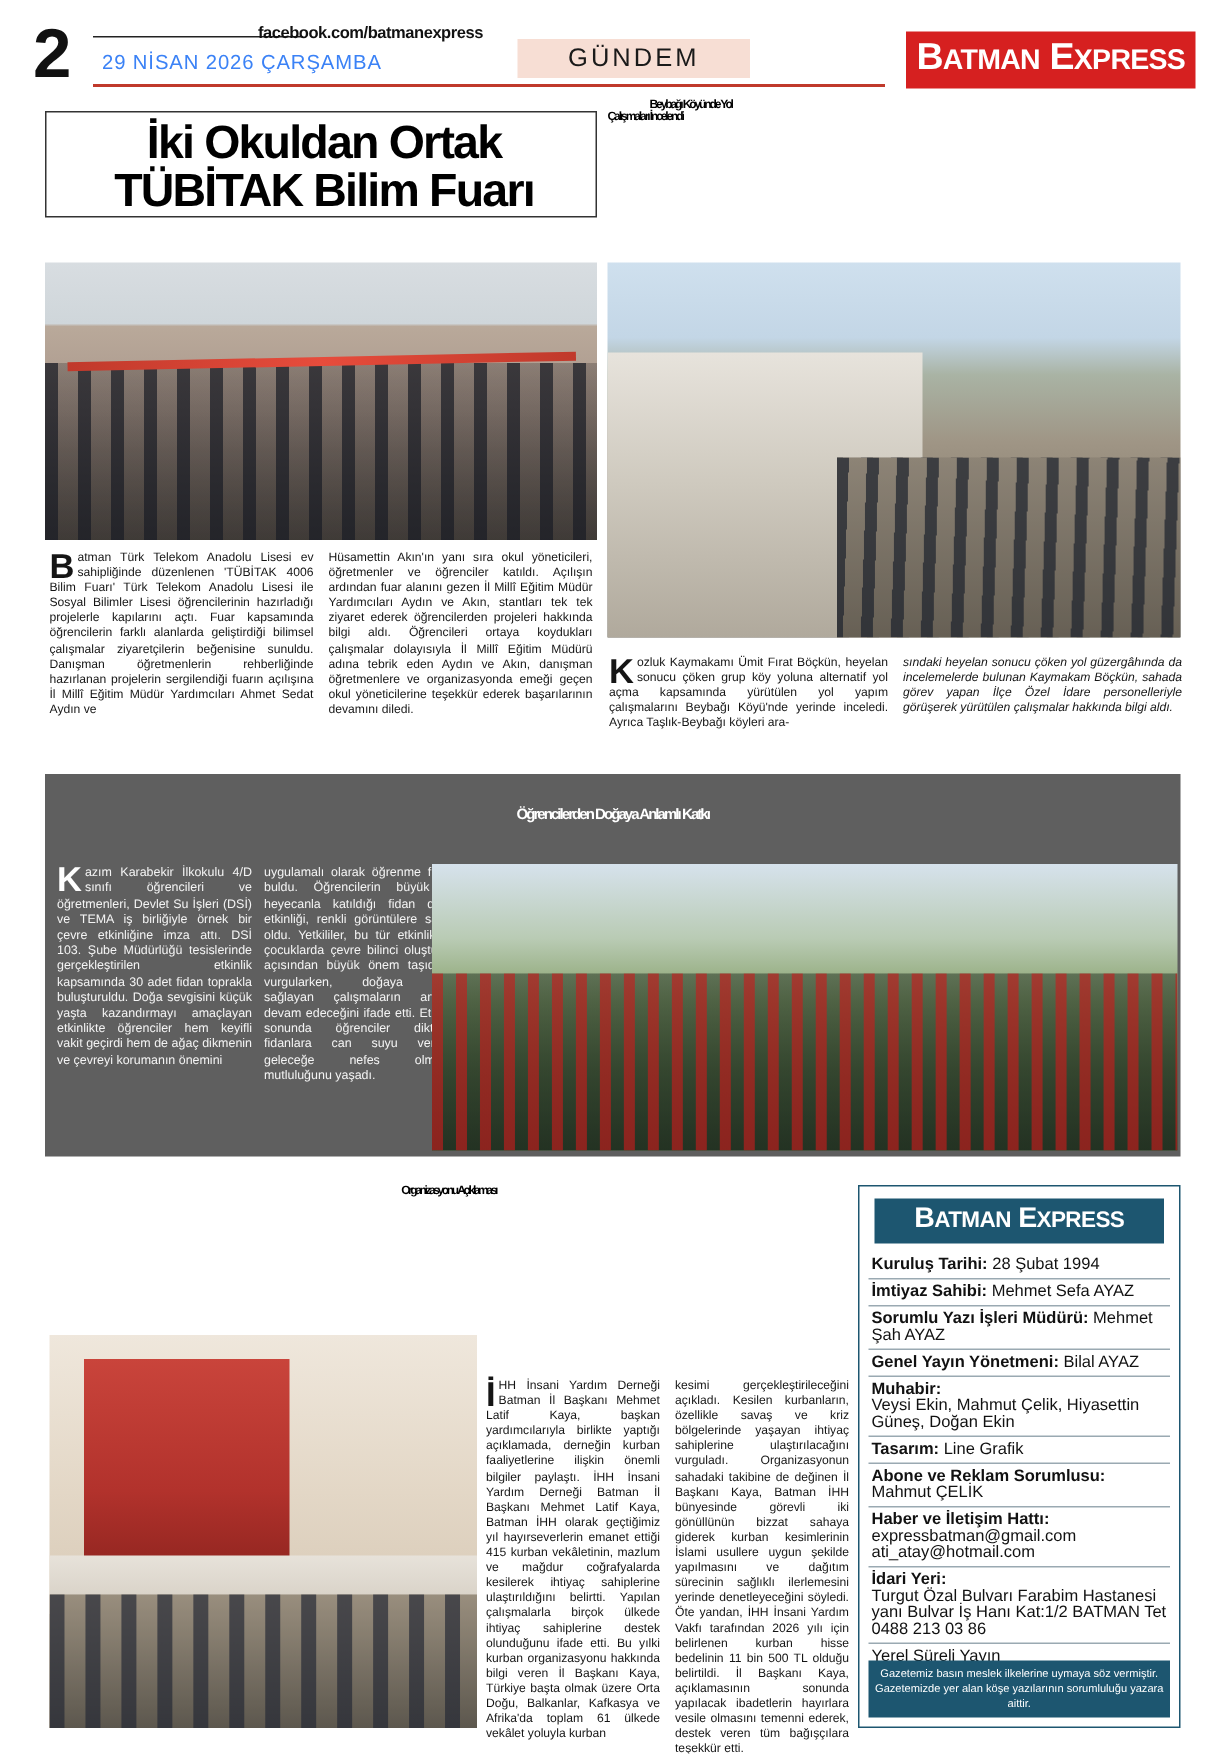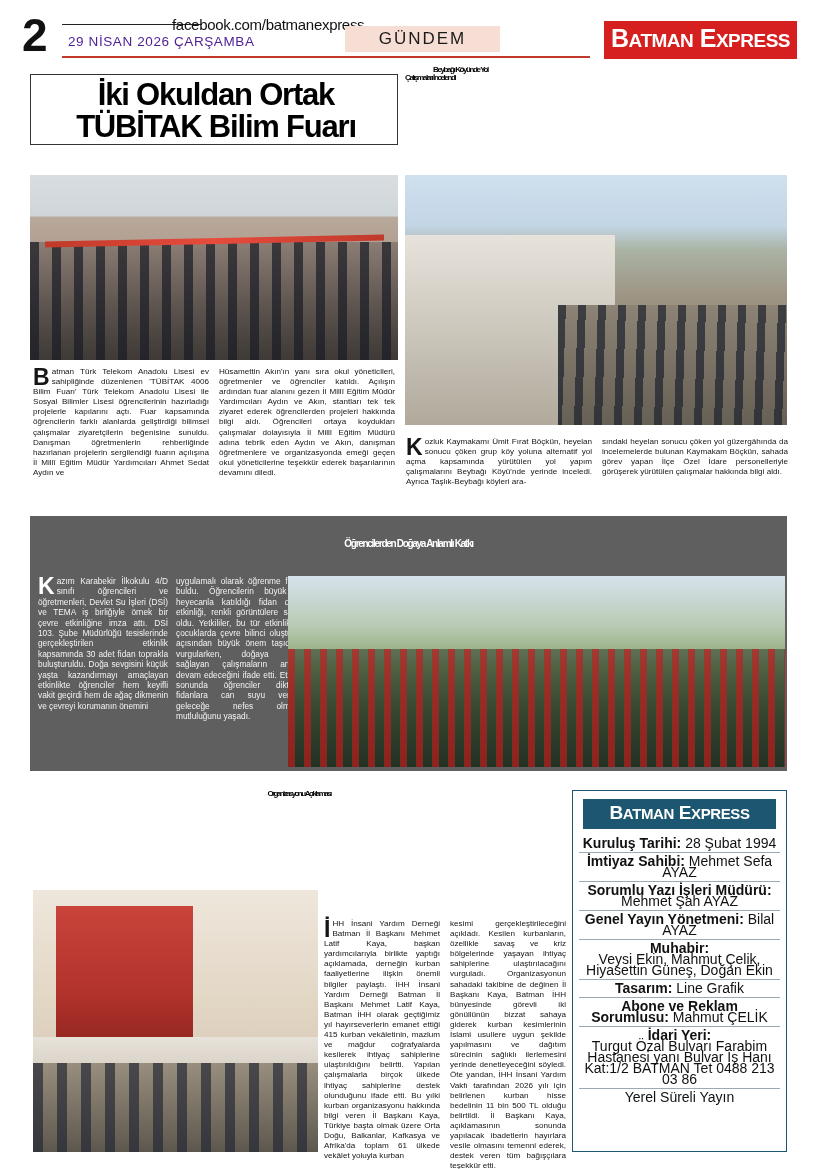--- a/index.html
+++ b/index.html
@@ -33,31 +33,31 @@
   }
   .social-line {
     position: absolute;
     left: 62px; top: 24px;
     width: 140px;
     border-top: 1.2px solid #222;
   }
   .social-url {
     position: absolute;
     left: 172px; top: 16px;
-    font-size: 15px;
-    font-weight: 400;
+    font-size: 11px;
+    font-weight: 700;
     letter-spacing: -0.3px;
     color: #111;
   }
   .date-line {
     position: absolute;
     left: 68px; top: 34px;
     font-size: 13.5px;
     letter-spacing: 0.6px;
-    color: #4c1d95;
+    color: #3b82f6;
   }
   .red-rule {
     position: absolute;
     left: 62px; top: 56px;
     width: 528px;
     height: 2px;
     background: #c0392b;
   }
   .section-tag {
     position: absolute;
@@ -245,22 +245,22 @@
     font-weight: bold;
     letter-spacing: -0.4px;
     padding: 3px 0 4px 0;
     margin: 2px 4px 6px 4px;
     line-height: 22px;
   }
   #imprint-logo .sm { font-size: 15px; }
   .imp-row {
     border-bottom: 1px solid #9aa9b2;
     padding: 3px 2px 3px 2px;
-    text-align: center;
-    font-size: 14px;
+    text-align: left;
+    font-size: 11px;
     line-height: 11px;
     color: #111;
   }
   .imp-row:last-of-type { border-bottom: none; }
   .imp-row b { font-weight: bold; }
   #imprint-footer {
     position: absolute;
     left: 6px; right: 6px; bottom: 6px;
     background: #1d5670;
     color: #ffffff;
@@ -301,21 +301,21 @@
 </div>
 
 <div id="article-beybagi">
   <div class="headline" style="font-size: 8px; padding-left: 28px;">Beybağı Köyünde Yol</div>
   <div class="headline" style="font-size: 8px;">Çalışmaları İncelendi</div>
 </div>
 <div class="photo photo-village" id="art2-photo"></div>
 <div id="art2-cols">
   <div style="display:flex; gap:10px;">
     <div class="body-col dropcap" style="width:186px;">Kozluk Kaymakamı Ümit Fırat Böçkün, heyelan sonucu çöken grup köy yoluna alternatif yol açma kapsamında yürütülen yol yapım çalışmalarını Beybağı Köyü'nde yerinde inceledi. Ayrıca Taşlık-Beybağı köyleri ara-</div>
-    <div class="body-col" style="width:186px;">sındaki heyelan sonucu çöken yol güzergâhında da incelemelerde bulunan Kaymakam Böçkün, sahada görev yapan İlçe Özel İdare personelleriyle görüşerek yürütülen çalışmalar hakkında bilgi aldı.</div>
+    <div class="body-col" style="width:186px;font-style:italic;">sındaki heyelan sonucu çöken yol güzergâhında da incelemelerde bulunan Kaymakam Böçkün, sahada görev yapan İlçe Özel İdare personelleriyle görüşerek yürütülen çalışmalar hakkında bilgi aldı.</div>
   </div>
 </div>
 
 <div id="article-doga">
   <div id="doga-banner" style="font-size: 10px;">Öğrencilerden Doğaya Anlamlı Katkı</div>
   <div id="doga-cols">
     <div style="display:flex; gap:8px;">
       <div class="body-col dropcap" style="width:130px;">Kazım Karabekir İlkokulu 4/D sınıfı öğrencileri ve öğretmenleri, Devlet Su İşleri (DSİ) ve TEMA iş birliğiyle örnek bir çevre etkinliğine imza attı. DSİ 103. Şube Müdürlüğü tesislerinde gerçekleştirilen etkinlik kapsamında 30 adet fidan toprakla buluşturuldu. Doğa sevgisini küçük yaşta kazandırmayı amaçlayan etkinlikte öğrenciler hem keyifli vakit geçirdi hem de ağaç dikmenin ve çevreyi korumanın önemini</div>
       <div class="body-col" style="width:130px;">uygulamalı olarak öğrenme fırsatı buldu. Öğrencilerin büyük bir heyecanla katıldığı fidan dikimi etkinliği, renkli görüntülere sahne oldu. Yetkililer, bu tür etkinliklerin çocuklarda çevre bilinci oluşturma açısından büyük önem taşıdığını vurgularken, doğaya katkı sağlayan çalışmaların artarak devam edeceğini ifade etti. Etkinlik sonunda öğrenciler diktikleri fidanlara can suyu vererek geleceğe nefes olmanın mutluluğunu yaşadı.</div>
     </div>
@@ -342,16 +342,21 @@
     <span>E</span><span class="sm">XPRESS</span>
   </div>
   <div id="imprint-rows">
       <div class="imp-row"><b>Kuruluş Tarihi:</b><span> 28 Şubat 1994</span></div>
       <div class="imp-row"><b>İmtiyaz Sahibi:</b><span> Mehmet Sefa AYAZ</span></div>
       <div class="imp-row"><b>Sorumlu Yazı İşleri Müdürü:</b><span> Mehmet Şah AYAZ</span></div>
       <div class="imp-row"><b>Genel Yayın Yönetmeni:</b><span> Bilal AYAZ</span></div>
       <div class="imp-row"><b>Muhabir:</b><br><span> Veysi Ekin, Mahmut Çelik, Hiyasettin Güneş, Doğan Ekin</span></div>
       <div class="imp-row"><b>Tasarım:</b><span> Line Grafik</span></div>
       <div class="imp-row"><b>Abone ve Reklam Sorumlusu:</b><span> Mahmut ÇELİK</span></div>
+      <div class="imp-row"><b>Haber ve İletişim Hattı:</b><span> expressbatman@gmail.com ati_atay@hotmail.com</span></div>
       <div class="imp-row"><b>İdari Yeri:</b><br><span> Turgut Özal Bulvarı Farabim Hastanesi yanı Bulvar İş Hanı Kat:1/2 BATMAN Tet 0488 213 03 86</span></div>
       <div class="imp-row"><span>Yerel Süreli Yayın</span></div>
     </div>
+  <div id="imprint-footer">
+    <div>Gazetemiz basın meslek ilkelerine uymaya söz vermiştir.</div>
+    <div>Gazetemizde yer alan köşe yazılarının sorumluluğu yazara aittir.</div>
+  </div>
 </div>
 
 </body></html>

